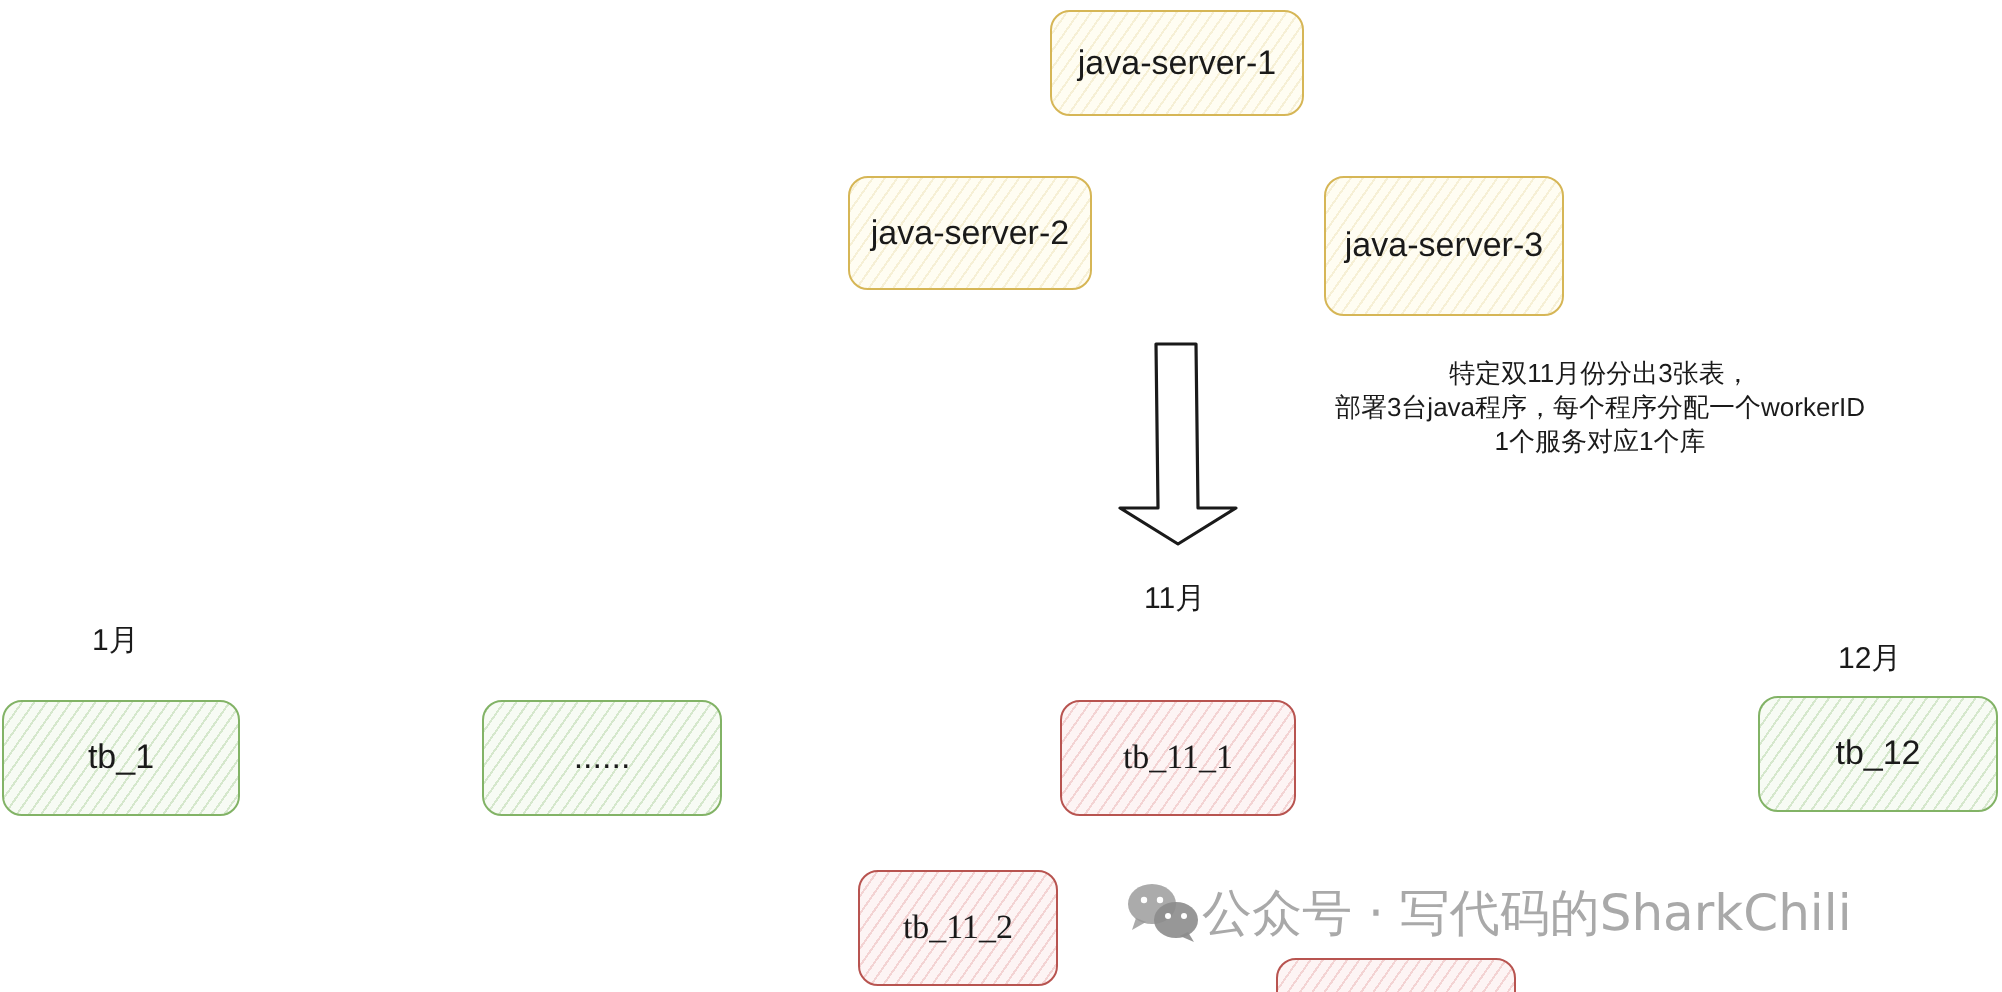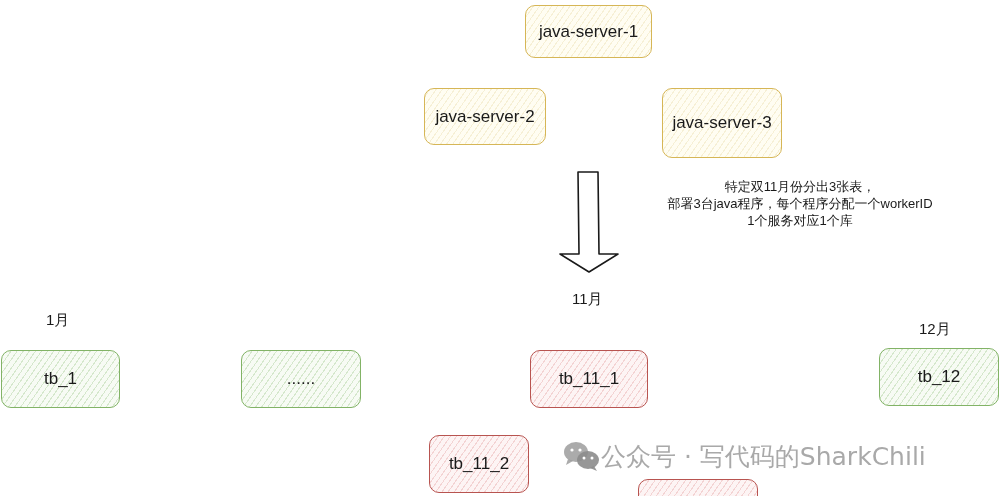--- a/index.html
+++ b/index.html
@@ -26,20 +26,21 @@
     border-color:#82b366;
     background:
       repeating-linear-gradient(-55deg, rgba(150,195,130,0.35) 0 1px, transparent 1px 5px),
       #f7fbf4;
   }
   .node.red {
     border-color:#b85450;
     background:
       repeating-linear-gradient(-55deg, rgba(225,150,150,0.35) 0 1px, transparent 1px 5px),
       #fdf4f4;
+    font-family: Liberation Serif, serif;
   }
   .text {
     position:absolute; font-size:15px; white-space:nowrap;text-align:center;
   }
   .note {
     position:absolute; font-size:13px; line-height:17px; text-align:center;
     white-space:nowrap; left:620px; top:178px; width:360px;
   }
   .note div { display:block; }
   .arrow { position:absolute; left:556px; top:168px; }

